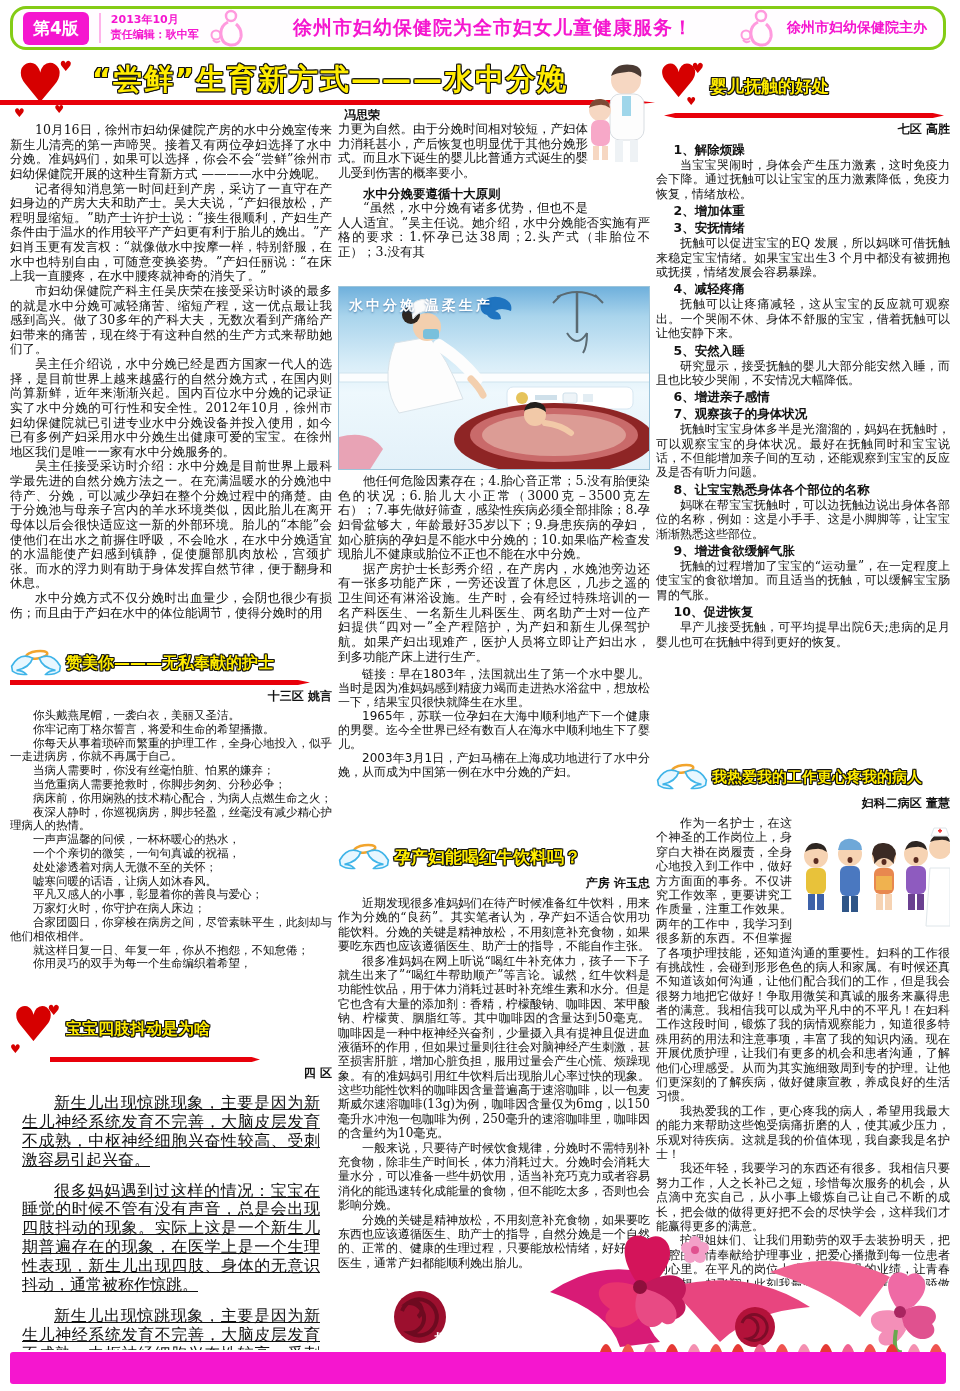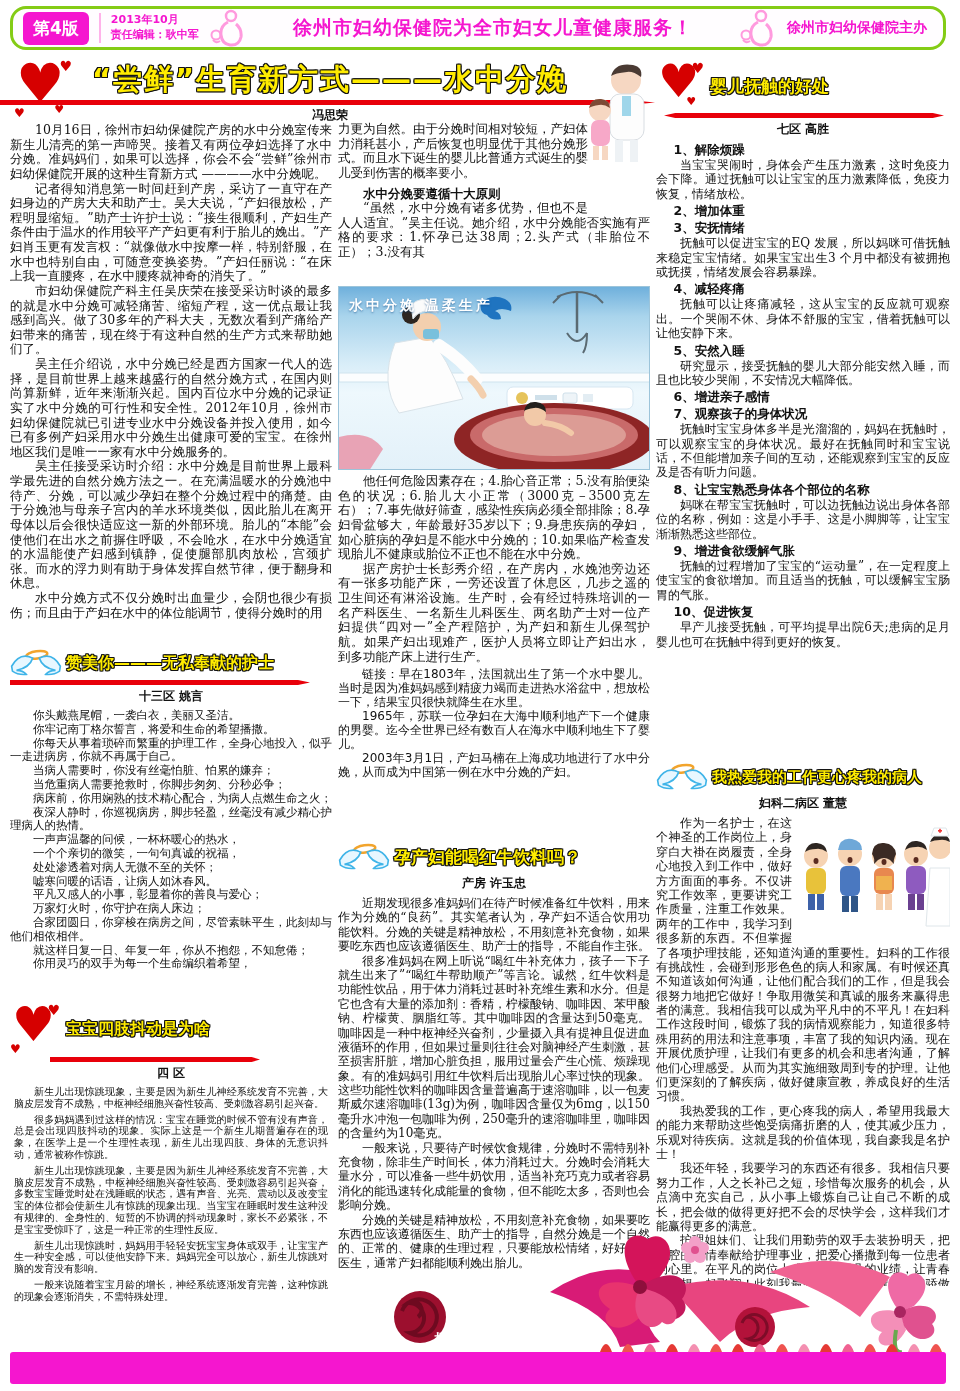--- a/index.html
+++ b/index.html
@@ -20,33 +20,33 @@
     font-family:"DejaVu Sans",sans-serif;white-space:nowrap;margin-right:6px;}
   .motif{width:42px;height:38px;flex:0 0 auto;margin:0 8px;}
   
   .ytitle{font-family:"DejaVu Sans",sans-serif;font-weight:bold;color:#ffec00;
     text-shadow:1px 1px 0 #111,-1px -1px 0 #111,1px -1px 0 #111,-1px 1px 0 #111,0 1px 0 #111,0 -1px 0 #111,1px 0 0 #111,-1px 0 0 #111;
     white-space:nowrap;}
   .main-title{font-size:29px;letter-spacing:2px;}
   .redline{height:5px;background:#e8000a;}
   .taper-r{clip-path:polygon(0 0,96% 0,100% 50%,96% 100%,0 100%);}
   .taper-lr{clip-path:polygon(0 50%,4% 0,96% 0,100% 50%,96% 100%,4% 100%);}
-  .byline{text-align:center;font-weight:bold;font-size:12px;margin:3px 0 4px;
+  .byline{text-align:right;font-weight:bold;font-size:12px;margin:3px 0 4px;
     font-family:"DejaVu Sans",sans-serif;}
   
   .bt{font-size:12.5px;line-height:1.17;text-align:justify;text-indent:2em;margin:0;}
   .no-indent{text-indent:0;}
   .sans{font-family:"DejaVu Sans",sans-serif;font-size:12px;}
   .subhead{font-weight:bold;}
   .col{position:absolute;overflow:hidden;}
   .item-h{font-family:"DejaVu Sans",sans-serif;font-weight:bold;font-size:12.5px;
     text-indent:1.4em;margin:2px 0 1px;line-height:1.2;}
   .touch-body{font-size:12px;line-height:1.2;text-align:justify;text-indent:2em;margin:0;}
   .praise-line{font-size:11.5px;line-height:1.2;text-align:justify;text-indent:2em;margin:0;}
-  .jitter-p{font-size:10px;line-height:1.18;text-align:justify;text-indent:2em;margin:4px;}
+  .jitter-p{font-size:16px;line-height:1.18;text-align:justify;text-indent:2em;margin:12px;text-decoration:underline;}
   .love-p{font-size:12px;line-height:1.2;text-align:justify;text-indent:2em;margin:0;}
   
   .heart-cluster{position:relative;display:inline-block;width:60px;height:62px;flex:0 0 auto;}
   .heart-cluster .h-main{position:absolute;left:2px;top:-6px;font-size:54px;color:#d60000;
     font-family:"DejaVu Sans",sans-serif;}
   .heart-cluster .h-s1{position:absolute;right:2px;top:0;font-size:14px;color:#d60000;font-family:"DejaVu Sans",sans-serif;}
   .heart-cluster .h-s2{position:absolute;right:10px;bottom:4px;font-size:11px;color:#d60000;font-family:"DejaVu Sans",sans-serif;}
   .heart-cluster .h-s3{position:absolute;left:0;bottom:0;font-size:12px;color:#d60000;font-family:"DejaVu Sans",sans-serif;}
   .wings-icon{width:52px;height:30px;flex:0 0 auto;}
   .sec-head{display:flex;align-items:center;gap:4px;}

